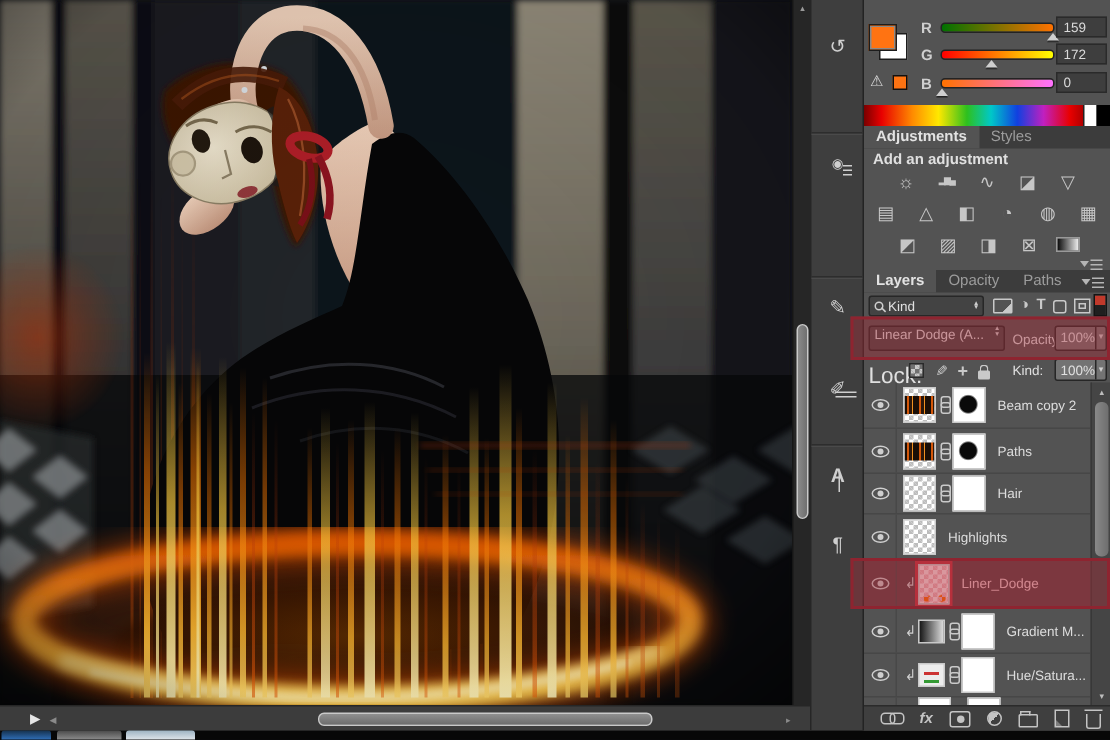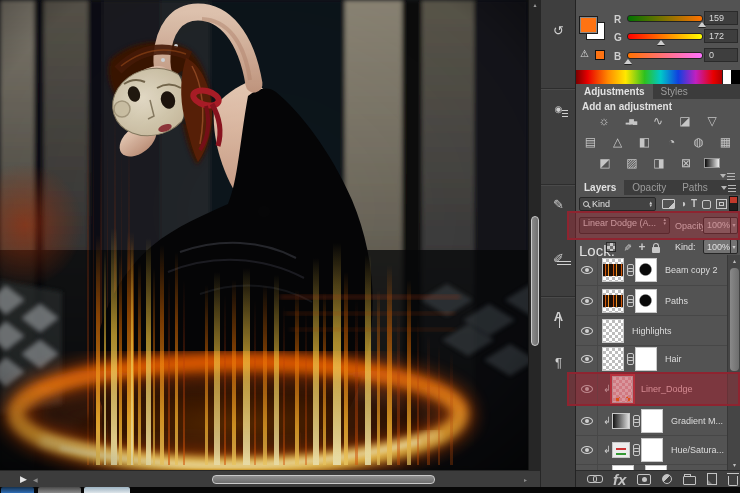--- a/index.html
+++ b/index.html
@@ -127,21 +127,21 @@
   .lname{font-size:9px;color:#dcdcdc;margin-left:8px;white-space:nowrap;}
   .lscroll{position:absolute;right:0;top:75px;width:14px;height:215px;background:#454545;border-left:1px solid #383838;}
   .lscroll .u{position:absolute;top:2px;width:13px;text-align:center;font-size:6px;color:#bdbdbd;}
   .lscroll .d{position:absolute;bottom:2px;width:13px;text-align:center;font-size:6px;color:#bdbdbd;}
   .lscroll .thumb2{position:absolute;left:2px;top:13px;width:9px;height:103px;background:linear-gradient(90deg,#898989,#6e6e6e);border-radius:4px;}
 
   .lbottom{position:absolute;left:0;top:290px;width:165px;height:17px;background:#3f3f3f;border-top:1px solid #2b2b2b;display:flex;align-items:center;gap:11px;padding-left:11px;}
   .i-link{position:relative;width:15px;height:8px;flex:none;}
   .i-link::before,.i-link::after{content:"";position:absolute;top:0;width:8px;height:6px;border:1px solid #c4c4c4;border-radius:3px;}
   .i-link::before{left:0;} .i-link::after{left:6px;}
-  .i-fx{font-size:15px;font-style:italic;font-weight:bold;color:#c4c4c4;}
+  .i-fx{font-size:10px;font-style:italic;font-weight:bold;color:#c4c4c4;}
   .i-mask{position:relative;width:14px;height:11px;border:1px solid #c4c4c4;border-radius:2px;flex:none;}
   .i-mask::after{content:"";position:absolute;left:4px;top:2px;width:5px;height:5px;background:#c4c4c4;border-radius:50%;}
   .i-adj{width:10px;height:10px;border:1px solid #c4c4c4;border-radius:50%;background:linear-gradient(135deg,#c4c4c4 50%,transparent 50%);flex:none;}
   .i-folder{position:relative;width:13px;height:9px;border:1px solid #c4c4c4;border-radius:1px;margin-top:2px;flex:none;}
   .i-folder::before{content:"";position:absolute;left:0;top:-3px;width:5px;height:2px;border:1px solid #c4c4c4;border-bottom:none;}
   .i-new{position:relative;width:10px;height:12px;border:1px solid #c4c4c4;flex:none;}
   .i-new::before{content:"";position:absolute;left:0;bottom:0;border-right:4px solid transparent;border-bottom:4px solid #7c7c7c;}
   .i-trash{position:relative;width:10px;height:10px;border:1px solid #c4c4c4;border-top:none;border-radius:0 0 2px 2px;margin-top:3px;flex:none;}
   .i-trash::before{content:"";position:absolute;left:-2px;top:-3px;width:12px;height:1px;background:#c4c4c4;}
 
@@ -549,38 +549,38 @@
           <span class="eyecell">
               <span class="eye"></span>
             </span>
           <div class="rowbody">
             <span class="thumb checker beamfx"></span>
             <span class="chain"></span>
             <span class="thumb maskbeam"></span>
             <span class="lname">Paths</span>
           </div>
         </div>
-        <div class="lrow" style="height:30px">
-          <span class="eyecell">
-              <span class="eye"></span>
-            </span>
-          <div class="rowbody">
-            <span class="thumb checker"></span>
-            <span class="lname">Highlights</span>
-          </div>
-        </div>
         <div class="lrow" style="height:27px">
           <span class="eyecell">
               <span class="eye"></span>
             </span>
           <div class="rowbody">
             <span class="thumb checker"></span>
             <span class="chain"></span>
             <span class="thumb"></span>
             <span class="lname">Hair</span>
+          </div>
+        </div>
+        <div class="lrow" style="height:30px">
+          <span class="eyecell">
+              <span class="eye"></span>
+            </span>
+          <div class="rowbody">
+            <span class="thumb checker"></span>
+            <span class="lname">Highlights</span>
           </div>
         </div>
         <div class="lrow" style="height:33px;background:#5e4146">
           <span class="eyecell">
               <span class="eye"></span>
             </span>
           <div class="rowbody">
             <span class="clip">↲</span>
             <span class="thumb pink"></span>
             <span class="lname" style="color:#efc9cd">Liner_Dodge</span>

